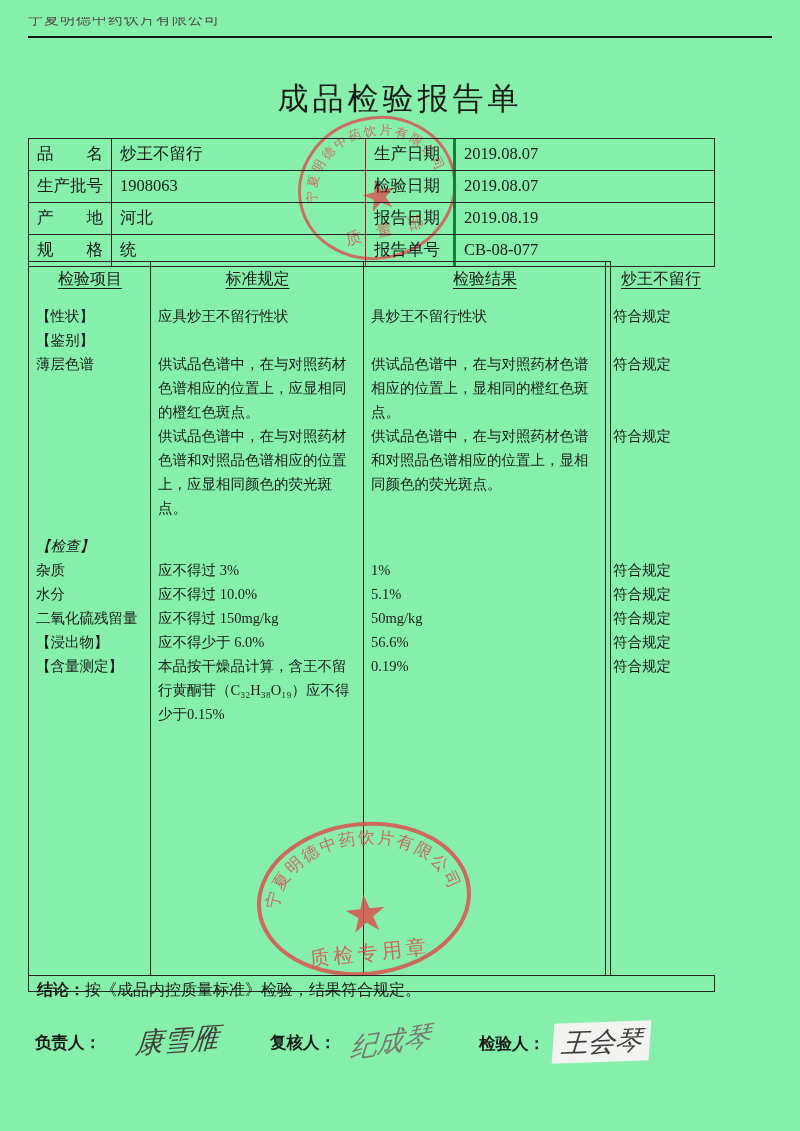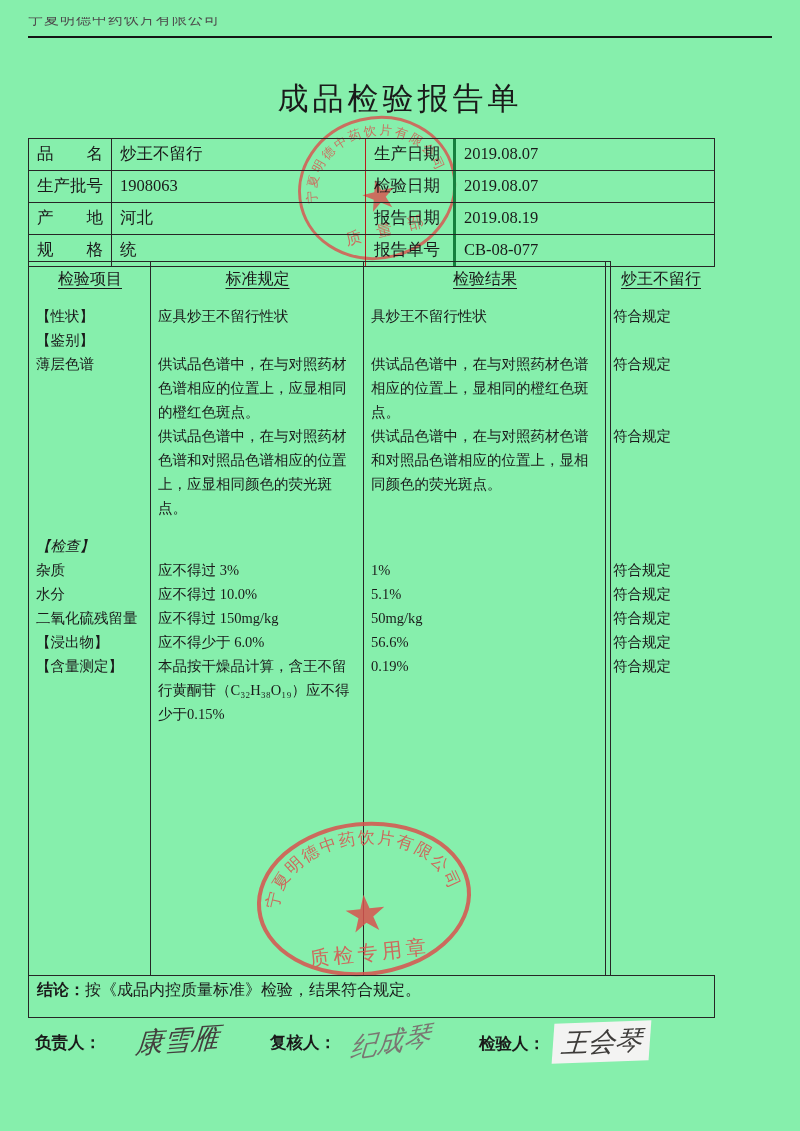--- a/index.html
+++ b/index.html
@@ -32,21 +32,21 @@
   .mt-header span{text-decoration:underline;text-underline-offset:4px;}
   .mt-body{padding-top:8px;}
   .trow{display:grid;grid-template-columns:122px 213px 242px 110px;font-size:14.5px;line-height:24px;}
   .trow .c{padding:0 7px;}
   .trow.gap{margin-top:14px;font-style:italic;}
   
   .stamp{position:absolute;pointer-events:none;}
   .stamp1{left:292px;top:110px;width:170px;height:155px;transform:rotate(-14deg);opacity:.82;}
   .stamp2{left:250px;top:818px;width:228px;height:162px;transform:rotate(-6deg);opacity:.85;}
   
-  .conclusion{position:absolute;top:975px;left:28px;width:687px;height:43px;
+  .conclusion{position:absolute;top:975px;left:28px;width:687px;height:17px;
     border:1px solid #262626;box-sizing:border-box;line-height:27px;font-size:16px;padding-left:8px;white-space:nowrap;}
   .conclusion .b{font-weight:bold;}
   .signatures{position:absolute;top:1014px;left:28px;width:744px;height:70px;font-size:16.5px;}
   .sig-group{position:absolute;top:14px;font-weight:bold;white-space:nowrap;}
   .sg1{left:7px}.sg2{left:242px}.sg3{left:451px}
   .sig-name{display:inline-block;font-weight:normal;font-style:italic;vertical-align:middle;}
   .sn1{font-size:28px;color:#43403e;transform:rotate(-4deg) skewX(-8deg);margin-left:34px;margin-top:-6px;}
   .sn2{font-size:27px;color:#7a7672;transform:rotate(-9deg) skewX(-14deg);margin-left:14px;margin-top:-4px;}
   .sn3{font-size:27px;color:#3d3b39;transform:rotate(-2deg) skewX(-6deg);margin-left:8px;margin-top:-6px;
        background:#f3f3f2;padding:2px 8px;}

